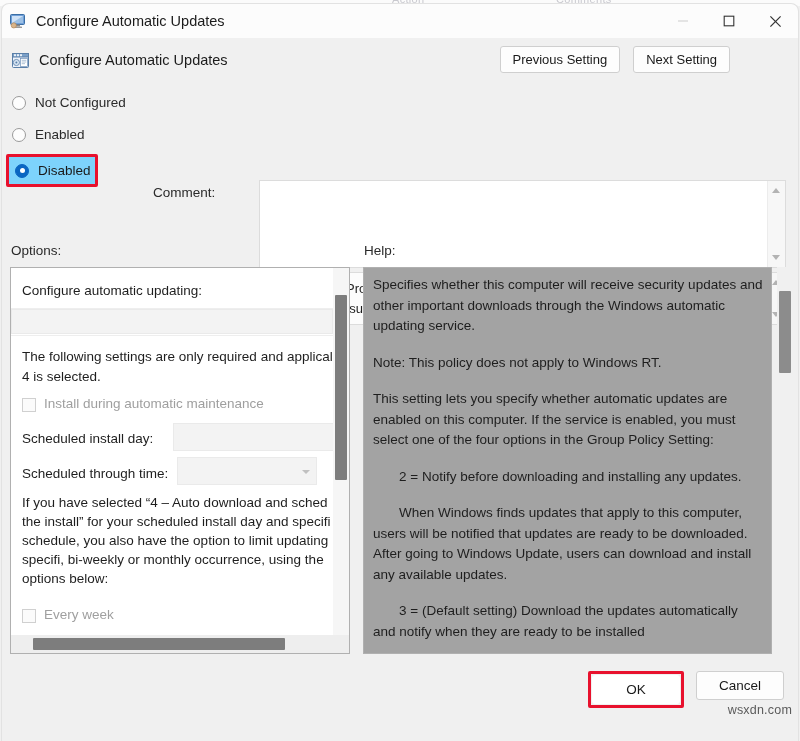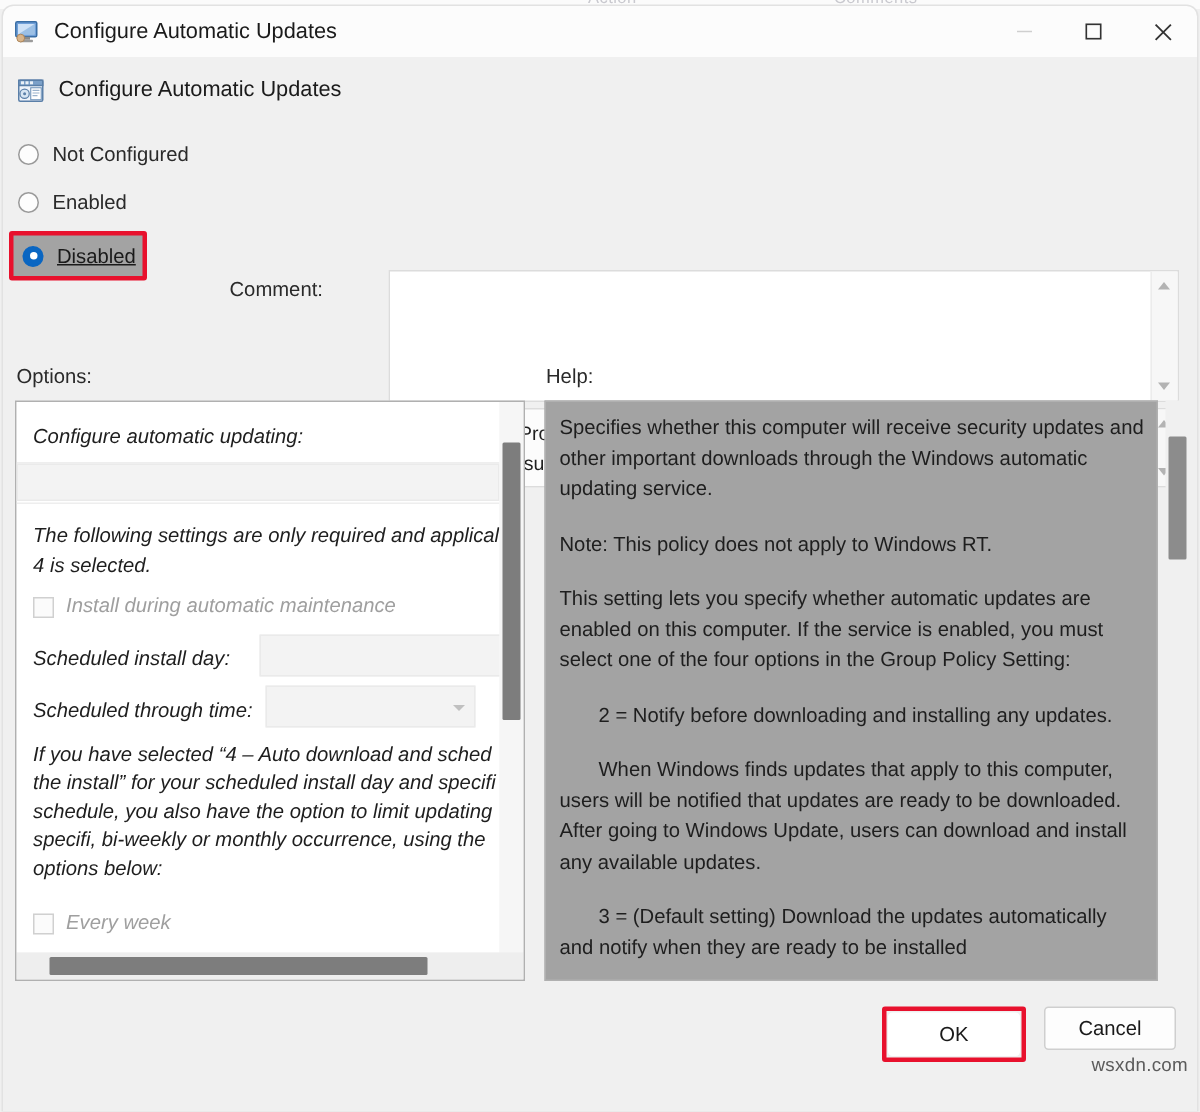--- a/index.html
+++ b/index.html
@@ -168,30 +168,29 @@
     border-radius: 50%;
     background: #ffffff;
   }
   .radio-label {
     margin-left: 9px;
     font-size: 13.5px;
     color: #2a2a2a;
     white-space: nowrap;
   }
   .radio-row.highlighted {
-    background: #a3a3a3;
+    background: #7dd3fc;
     border: 3px solid #e8112d;
     border-radius: 2px;
     height: 27px;
     margin-left: -6px;
     padding-left: 6px;
     padding-right: 8px;
     margin-bottom: 10px;
     width: 72px;
-    text-decoration: underline;
   }
   .radio-row.highlighted .radio-label { color: #1a1a1a; }
 
   .field-label {
     position: absolute;
     font-size: 13.5px;
     color: #2a2a2a;
     white-space: nowrap;
   }
   .label-comment   { left: 151px; top: 103px; }
@@ -248,21 +247,21 @@
     height: 396px;
   }
 
   .panel {
     position: absolute;
     background: #a3a3a3;
     border: 1px solid #b0b0b0;
     box-sizing: border-box;
     overflow: hidden;
   }
-  .panel-options { left: 8px;   top: 0; width: 340px; height: 387px; background: #f5f5f5; font-style: italic; }
+  .panel-options { left: 8px;   top: 0; width: 340px; height: 387px; background: #f5f5f5; }
   .panel-help    { left: 361px; top: 0; width: 409px; height: 387px; }
 
   .opt-canvas {
     position: absolute;
     left: 0; top: 0;
     width: 322px;
     height: 367px;
     background: #ffffff;
     overflow: hidden;
   }
@@ -463,20 +462,24 @@
         <rect x="9.5" y="7.5" width="7" height="8" fill="#ffffff" stroke="#6d91b8" stroke-width=".7"></rect>
         <line x1="10.7" y1="9.3" x2="15.3" y2="9.3" stroke="#9ab2cc" stroke-width=".8"></line>
         <line x1="10.7" y1="11" x2="15.3" y2="11" stroke="#9ab2cc" stroke-width=".8"></line>
         <line x1="10.7" y1="12.7" x2="14" y2="12.7" stroke="#9ab2cc" stroke-width=".8"></line>
         <circle cx="5.4" cy="11.5" r="3.1" fill="#d7e5f3" stroke="#5a7fa8" stroke-width=".8"></circle>
         <circle cx="5.4" cy="11.5" r="1" fill="#5a7fa8"></circle>
       </svg>
     </span>
     <span class="header-title">Configure Automatic Updates</span>
 
+    <div class="nav-buttons">
+      <div class="btn">Previous Setting</div>
+      <div class="btn">Next Setting</div>
+    </div>
   </div>
 
   <div class="state-block">
 
     <div class="radios">
       <div class="radio-row">
         <span class="radio-dot"></span>
         <span class="radio-label">Not Configured</span>
       </div>
       <div class="radio-row">

